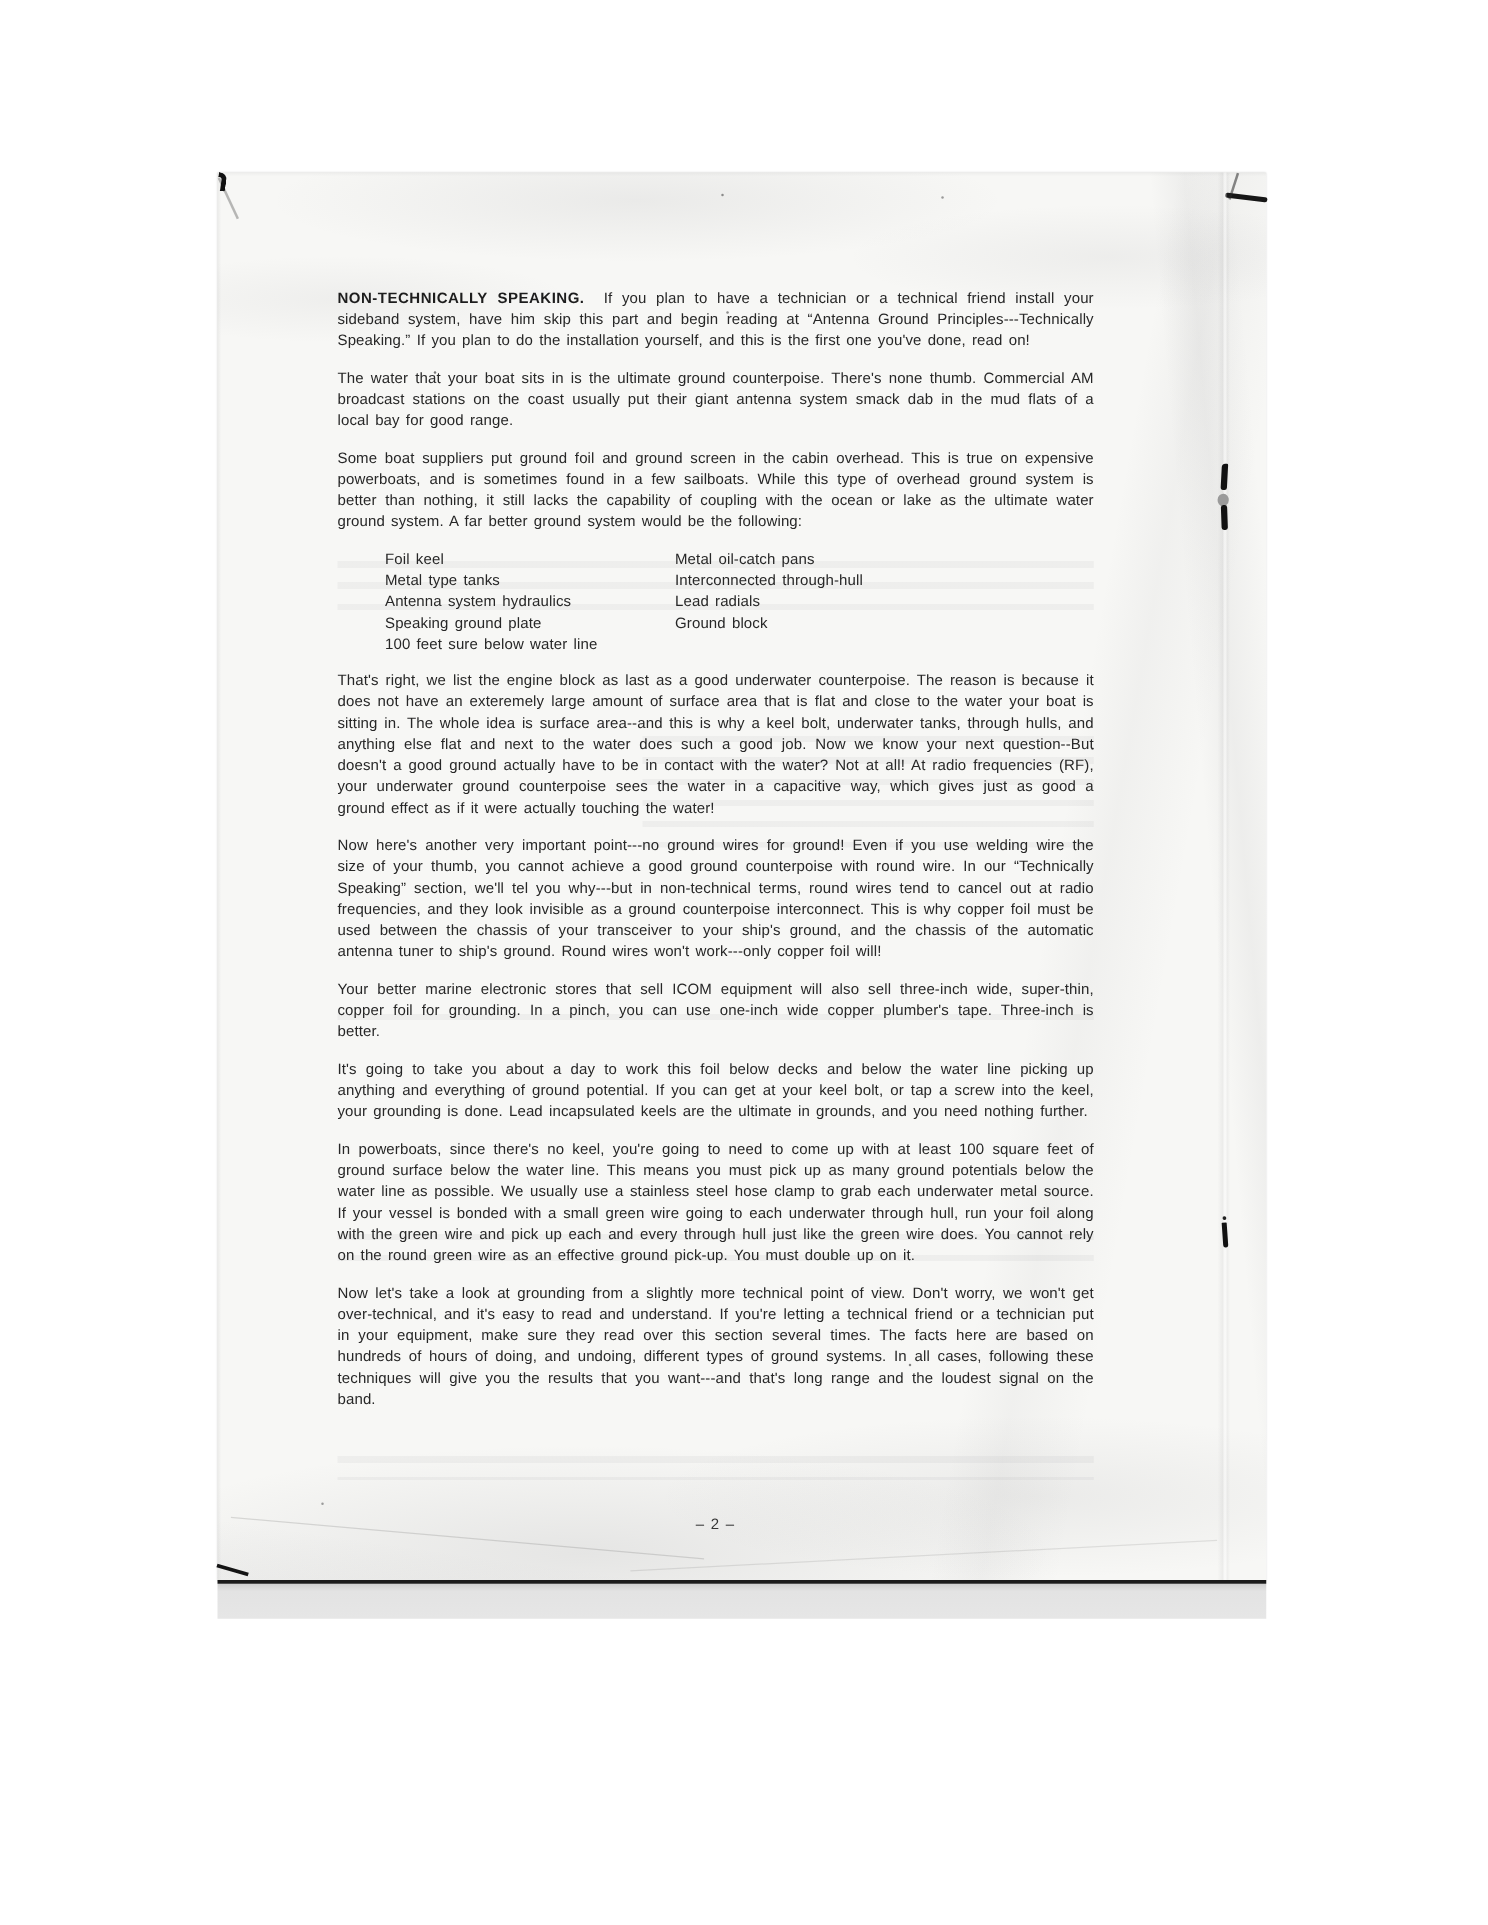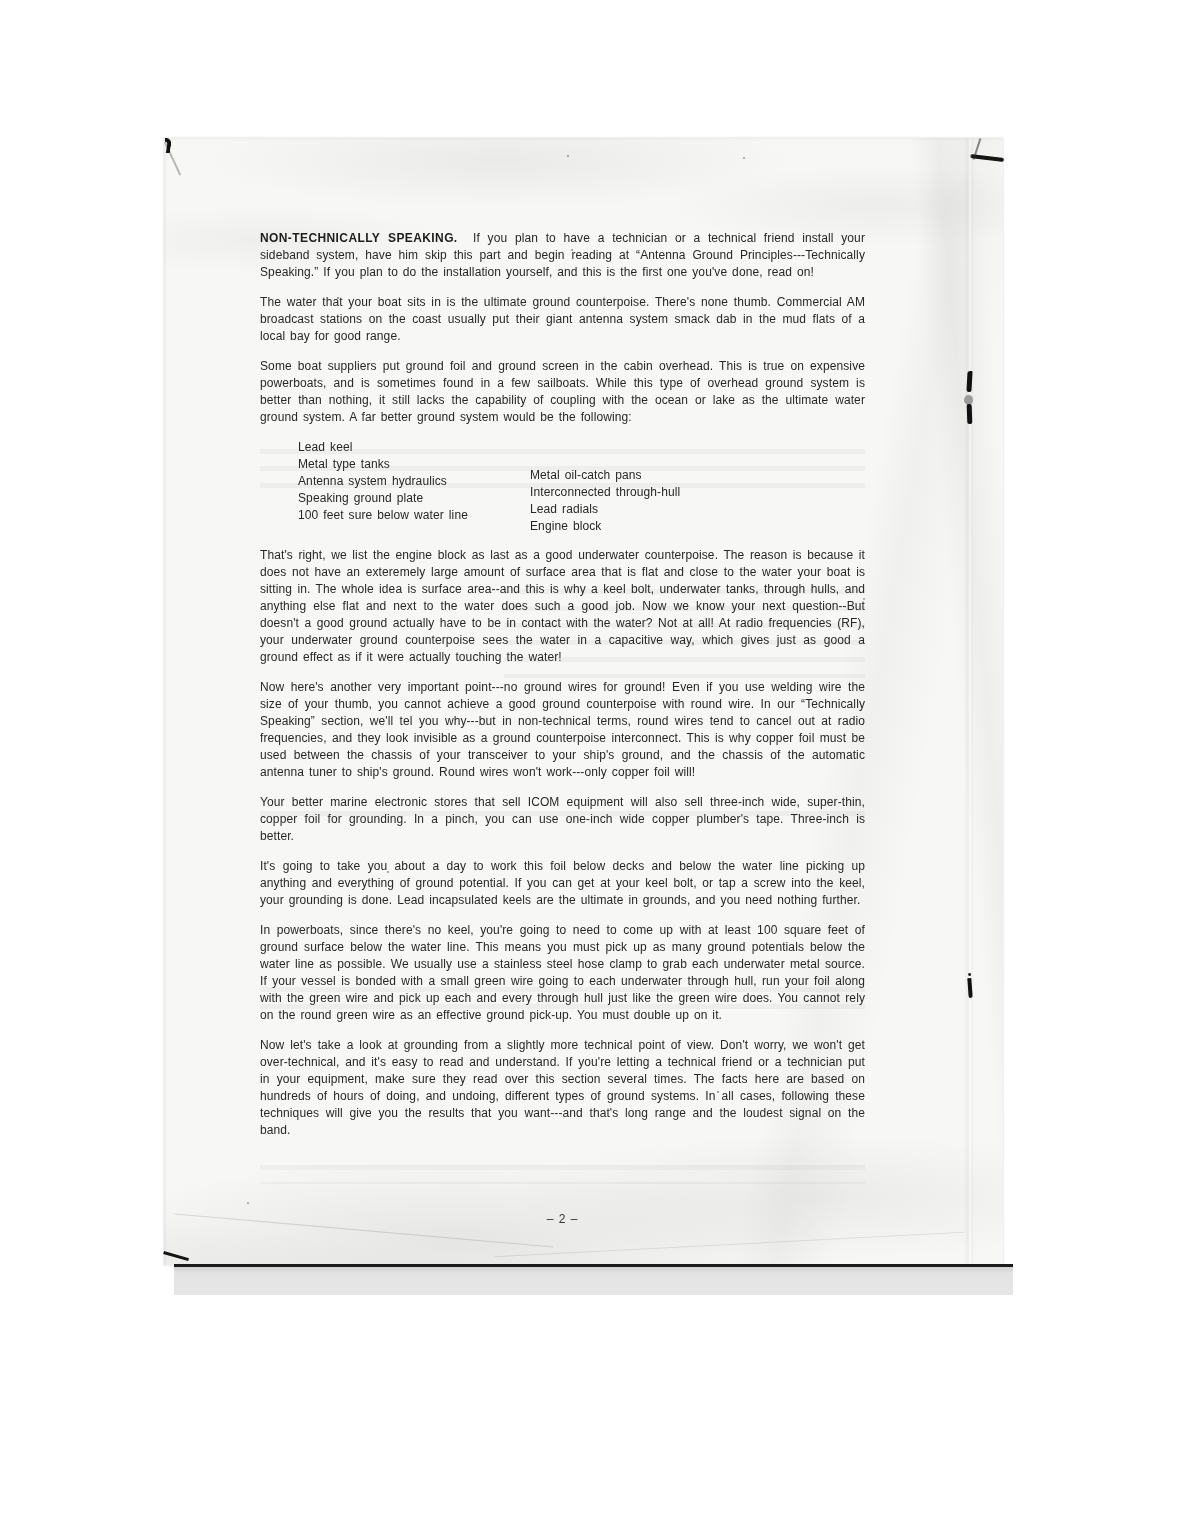--- a/index.html
+++ b/index.html
@@ -7,21 +7,21 @@
   body {
     width: 1190px; height: 1540px;
     position: relative;
     font-family: "Liberation Sans", sans-serif;
     overflow: hidden;
   }
 
   
   .paper {
     position: absolute;
-    left: 164px; top: 138px;
+    left: 174px; top: 138px;
     width: 839px; height: 1127px;
     background-color: #f7f7f5;
     background-image:
       radial-gradient(ellipse 420px 70px at 40% 2%,  rgba(120,120,125,0.10), transparent 70%),
       radial-gradient(ellipse 300px 60px at 85% 6%,  rgba(120,120,125,0.08), transparent 70%),
       radial-gradient(ellipse 260px 50px at 12% 9%,  rgba(120,120,125,0.07), transparent 70%),
       linear-gradient(100deg, transparent 74%, rgba(110,110,115,0.05) 78%, transparent 84%),
       linear-gradient(85deg,  transparent 90%, rgba(110,110,115,0.07) 93%, transparent 97%),
       radial-gradient(ellipse 520px 120px at 35% 98%, rgba(110,110,115,0.13), transparent 72%),
       radial-gradient(ellipse 420px 90px  at 78% 94%, rgba(110,110,115,0.09), transparent 72%),
@@ -60,21 +60,21 @@
     font-weight: 700;
     color: #1d1d1d;
     letter-spacing: 0.4px;
   }
   .glist {
     display: flex;
     margin: 3px 0 12px 38px;
     line-height: 17px;
   }
   .glist .col-left  { width: 232px; }
-  .glist .col-right { flex: 1; margin-top: 28px; }
+  .glist .col-right { flex: 1; }
   .pageno {
     position: absolute;
     left: 96px; top: 1074px;
     width: 605px;
     text-align: center;
     font-size: 12px;
     color: #333;
     letter-spacing: 1px;
   }
 
@@ -186,31 +186,31 @@
   <main class="content">
 
     <p><span class="head">NON-TECHNICALLY SPEAKING.</span>&nbsp;&nbsp;<span>If you plan to have a technician or a technical friend install your sideband system, have him skip this part and begin reading at “Antenna Ground Principles---Technically Speaking.”  If you plan to do the installation yourself, and this is the first one you've done, read on!</span></p>
 
     <p>The water that your boat sits in is the ultimate ground counterpoise.  There's none thumb.  Commercial AM broadcast stations on the coast usually put their giant antenna system smack dab in the mud flats of a local bay for good range.</p>
 
     <p>Some boat suppliers put ground foil and ground screen in the cabin overhead.  This is true on expensive powerboats, and is sometimes found in a few sailboats.  While this type of overhead ground system is better than nothing, it still lacks the capability of coupling with the ocean or lake as the ultimate water ground system.  A far better ground system would be the following:</p>
 
     <div class="glist">
       <div class="col-left">
-        <div>Lead keel</div>
+        <div>Foil keel</div>
         <div>Metal type tanks</div>
         <div>Antenna system hydraulics</div>
         <div>Speaking ground plate</div>
         <div>100 feet sure below water line</div>
       </div>
       <div class="col-right">
         <div>Metal oil-catch pans</div>
         <div>Interconnected through-hull</div>
         <div>Lead radials</div>
-        <div>Engine block</div>
+        <div>Ground block</div>
       </div>
     </div>
 
     <p>That's right, we list the engine block as last as a good underwater counterpoise.  The reason is because it does not have an exteremely large amount of surface area that is flat and close to the water your boat is sitting in.  The whole idea is surface area--and this is why a keel bolt, underwater tanks, through hulls, and anything else flat and next to the water does such a good job.  Now we know your next question--But doesn't a good ground actually have to be in contact with the water?  Not at all!  At radio frequencies (RF), your underwater ground counterpoise sees the water in a capacitive way, which gives just as good a ground effect as if it were actually touching the water!</p>
 
     <p>Now here's another very important point---no ground wires for ground!  Even if you use welding wire the size of your thumb, you cannot achieve a good ground counterpoise with round wire.  In our “Technically Speaking” section, we'll tel you why---but in non-technical terms, round wires tend to cancel out at radio frequencies, and they look invisible as a ground counterpoise interconnect.  This is why copper foil must be used between the chassis of your transceiver to your ship's ground, and the chassis of the automatic antenna tuner to ship's ground.  Round wires won't work---only copper foil will!</p>
 
     <p>Your better marine electronic stores that sell ICOM equipment will also sell three-inch wide, super-thin, copper foil for grounding.  In a pinch, you can use one-inch wide copper plumber's tape.  Three-inch is better.</p>
 
     <p>It's going to take you about a day to work this foil below decks and below the water line picking up anything and everything of ground potential.  If you can get at your keel bolt, or tap a screw into the keel, your grounding is done.  Lead incapsulated keels are the ultimate in grounds, and you need nothing further.</p>

